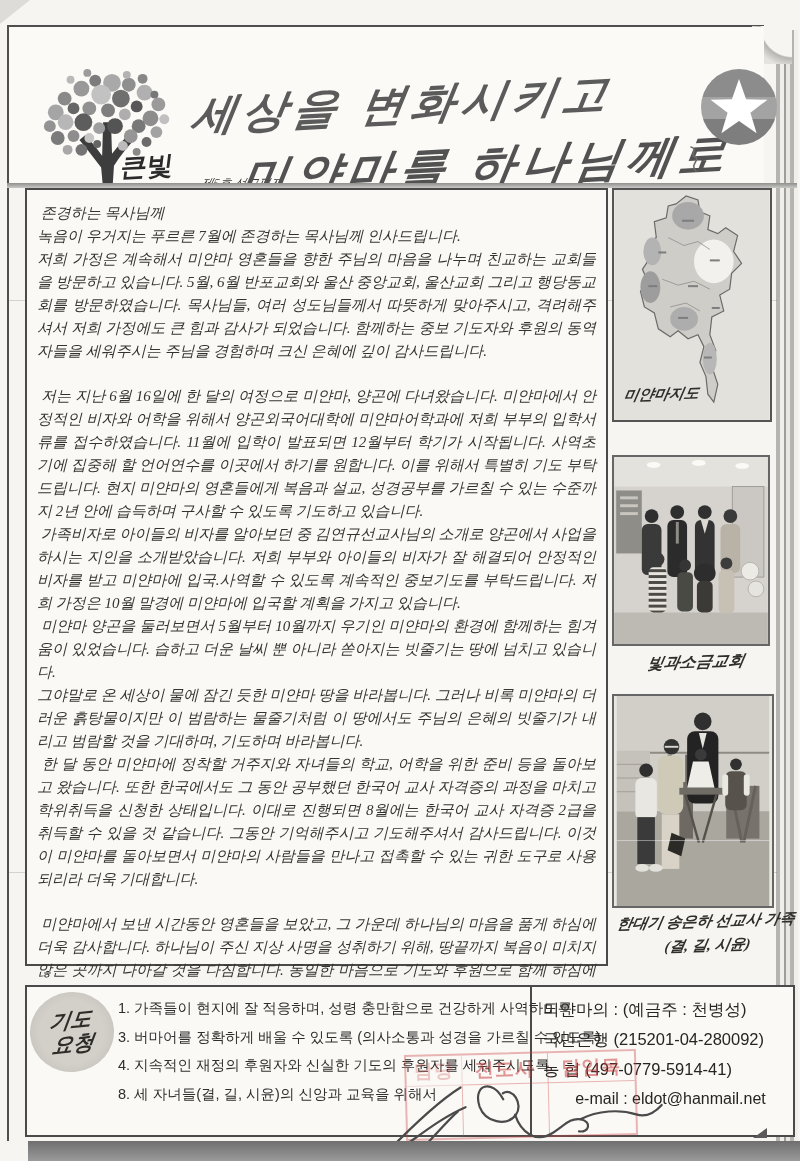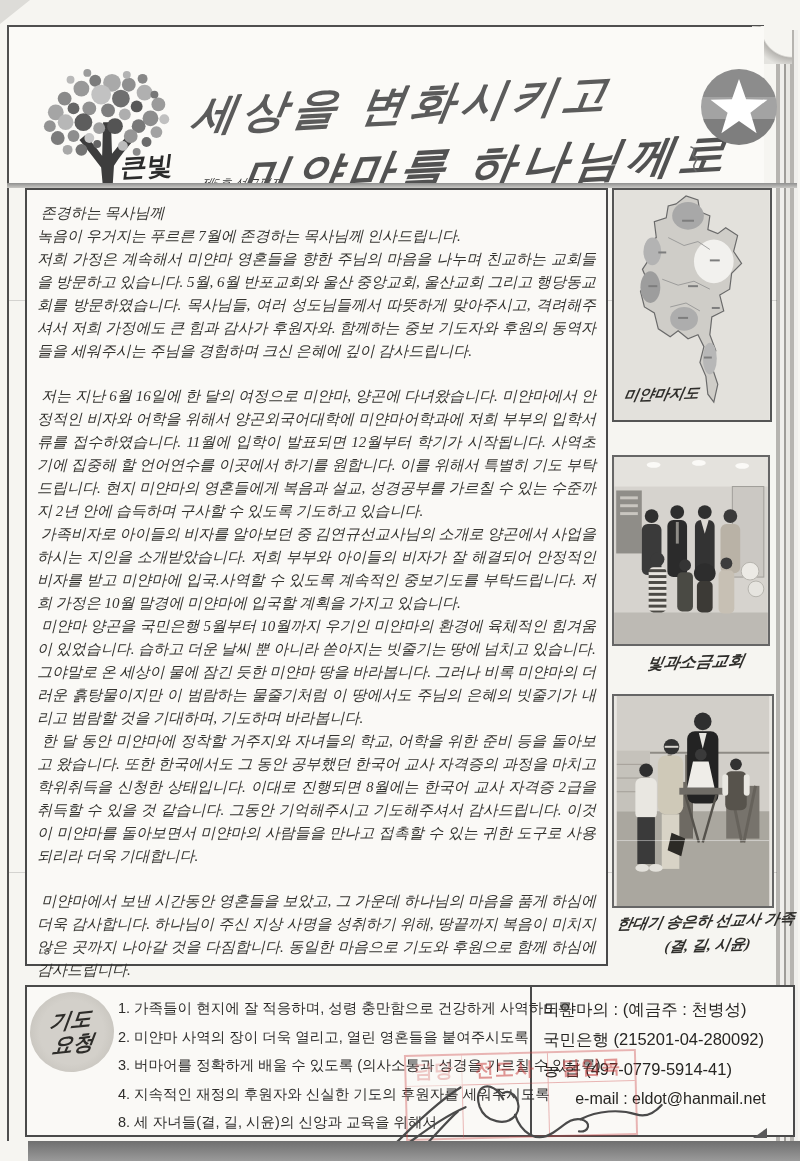--- a/index.html
+++ b/index.html
@@ -151,24 +151,24 @@
     </svg>
     <svg class="squiggle" width="16" height="30" viewBox="0 0 16 30">
       <path d="M4,2 C12,4 2,10 8,12 C14,14 2,20 9,26" stroke="#6b6b6b" stroke-width="1.6" fill="none" stroke-linecap="round"></path>
     </svg>
   </div>
   <div class="header-rule"></div>
 
   <div class="letter-box">
     <p> 존경하는 목사님께</p>
     <p>녹음이 우거지는 푸르른 7월에 존경하는 목사님께 인사드립니다.</p>
-    <p>저희 가정은 계속해서 미얀마 영혼들을 향한 주님의 마음을 나누며 친교하는 교회들을 방문하고 있습니다. 5월, 6월 반포교회와 울산 중앙교회, 울산교회 그리고 행당동교회를 방문하였습니다. 목사님들, 여러 성도님들께서 따뜻하게 맞아주시고, 격려해주셔서 저희 가정에도 큰 힘과 감사가 후원자와. 함께하는 중보 기도자와 후원의 동역자들을 세워주시는 주님을 경험하며 크신 은혜에 깊이 감사드립니다.</p>
+    <p>저희 가정은 계속해서 미얀마 영혼들을 향한 주님의 마음을 나누며 친교하는 교회들을 방문하고 있습니다. 5월, 6월 반포교회와 울산 중앙교회, 울산교회 그리고 행당동교회를 방문하였습니다. 목사님들, 여러 성도님들께서 따뜻하게 맞아주시고, 격려해주셔서 저희 가정에도 큰 힘과 감사가 되었습니다. 함께하는 중보 기도자와 후원의 동역자들을 세워주시는 주님을 경험하며 크신 은혜에 깊이 감사드립니다.</p>
     <p class="gap"> 저는 지난 6월 16일에 한 달의 여정으로 미얀마, 양곤에 다녀왔습니다. 미얀마에서 안정적인 비자와 어학을 위해서 양곤외국어대학에 미얀마어학과에 저희 부부의 입학서류를 접수하였습니다. 11월에 입학이 발표되면 12월부터 학기가 시작됩니다. 사역초기에 집중해 할 언어연수를 이곳에서 하기를 원합니다. 이를 위해서 특별히 기도 부탁드립니다. 현지 미얀마의 영혼들에게 복음과 설교, 성경공부를 가르칠 수 있는 수준까지 2년 안에 습득하며 구사할 수 있도록 기도하고 있습니다.</p>
     <p> 가족비자로 아이들의 비자를 알아보던 중 김연규선교사님의 소개로 양곤에서 사업을 하시는 지인을 소개받았습니다. 저희 부부와 아이들의 비자가 잘 해결되어 안정적인 비자를 받고 미얀마에 입국.사역할 수 있도록 계속적인 중보기도를 부탁드립니다. 저희 가정은 10월 말경에 미얀마에 입국할 계획을 가지고 있습니다.</p>
-    <p> 미얀마 양곤을 국민은행 5월부터 10월까지 우기인 미얀마의 환경에 육체적인 힘겨움이 있었습니다. 습하고 더운 날씨 뿐 아니라 쏟아지는 빗줄기는 땅에 넘치고 있습니다.</p>
+    <p> 미얀마 양곤을 둘러보면서 5월부터 10월까지 우기인 미얀마의 환경에 함께하는 힘겨움이 있었습니다. 습하고 더운 날씨 뿐 아니라 쏟아지는 빗줄기는 땅에 넘치고 있습니다.</p>
     <p>그야말로 온 세상이 물에 잠긴 듯한 미얀마 땅을 바라봅니다. 그러나 비록 미얀마의 더러운 흙탕물이지만 이 범람하는 물줄기처럼 이 땅에서도 주님의 은혜의 빗줄기가 내리고 범람할 것을 기대하며, 기도하며 바라봅니다.</p>
     <p> 한 달 동안 미얀마에 정착할 거주지와 자녀들의 학교, 어학을 위한 준비 등을 돌아보고 왔습니다. 또한 한국에서도 그 동안 공부했던 한국어 교사 자격증의 과정을 마치고 학위취득을 신청한 상태입니다. 이대로 진행되면 8월에는 한국어 교사 자격증 2급을 취득할 수 있을 것 같습니다. 그동안 기억해주시고 기도해주셔서 감사드립니다. 이것이 미얀마를 돌아보면서 미얀마의 사람들을 만나고 접촉할 수 있는 귀한 도구로 사용되리라 더욱 기대합니다.</p>
     <p class="gap"> 미얀마에서 보낸 시간동안 영혼들을 보았고, 그 가운데 하나님의 마음을 품게 하심에 더욱 감사합니다. 하나님이 주신 지상 사명을 성취하기 위해, 땅끝까지 복음이 미치지 않은 곳까지 나아갈 것을 다짐합니다. 동일한 마음으로 기도와 후원으로 함께 하심에 감사드립니다.</p>
     <div class="signoff">2014. 7월   미얀마 한 대 기 선교사 올림</div>
   </div>
 
   <div class="side-img map-wrap">
     <svg width="156" height="230" viewBox="0 0 156 232">
       <rect x="0" y="0" width="156" height="232" fill="#e3e1dc"></rect>
       <path d="M62,14 L72,6 L84,10 L86,22 L96,26 L94,40 L104,44 L112,38 L124,46 L120,62 L128,74 L118,84 L116,100 L106,106 L110,122 L98,128 L96,146 L102,162 L98,178 L104,196 L100,214 L94,206 L92,188 L86,174 L90,158 L84,146 L74,150 L64,142 L56,148 L44,140 L40,124 L30,118 L26,102 L34,94 L28,80 L36,68 L32,54 L42,48 L40,32 L52,28 L54,16 Z" fill="#cfcdc8" stroke="#6a6a6a" stroke-width="1.2"></path>
@@ -287,21 +287,20 @@
 
   <div class="bottom-box"></div>
   <div class="bottom-divider"></div>
 
   <div class="prayer-badge">
     <span>기도</span>
     <span>요청</span>
   </div>
   <div class="prayer-items">
     <div>1. 가족들이 현지에 잘 적응하며, 성령 충만함으로  건강하게 사역하도록</div>
-    <div>2. 미얀마 사역의 장이 더욱 열리고, 열린 영혼들을 붙여주시도록</div>
     <div>3. 버마어를 정확하게 배울 수 있도록 (의사소통과 성경을 가르칠 수 있도록)</div>
     <div>4. 지속적인 재정의 후원자와 신실한 기도의 후원자를 세워주시도록</div>
     <div>8. 세 자녀들(결, 길, 시윤)의 신앙과 교육을 위해서</div>
   </div>
 
   <div class="support">
     <div>미얀마의 : (예금주 : 천병성)</div>
     <div>국민은행 (215201-04-280092)</div>
     <div>농        협 (497-0779-5914-41)</div>
     <div class="email">e-mail : eldot@hanmail.net</div>

